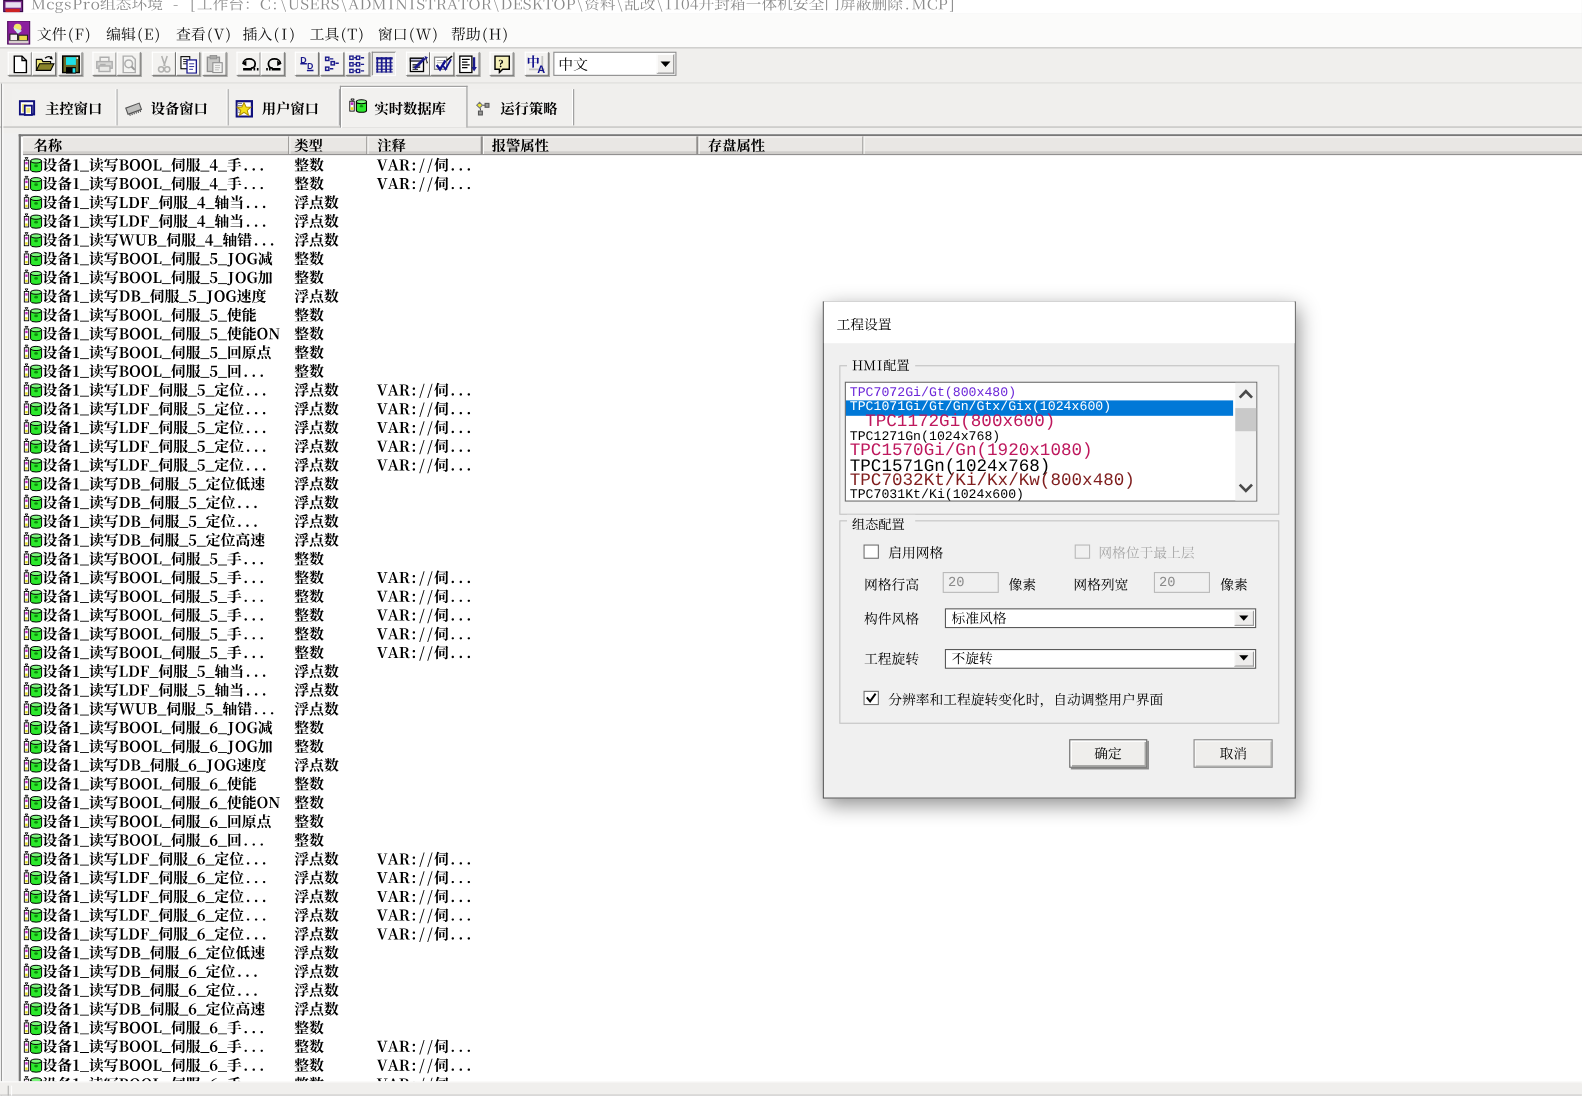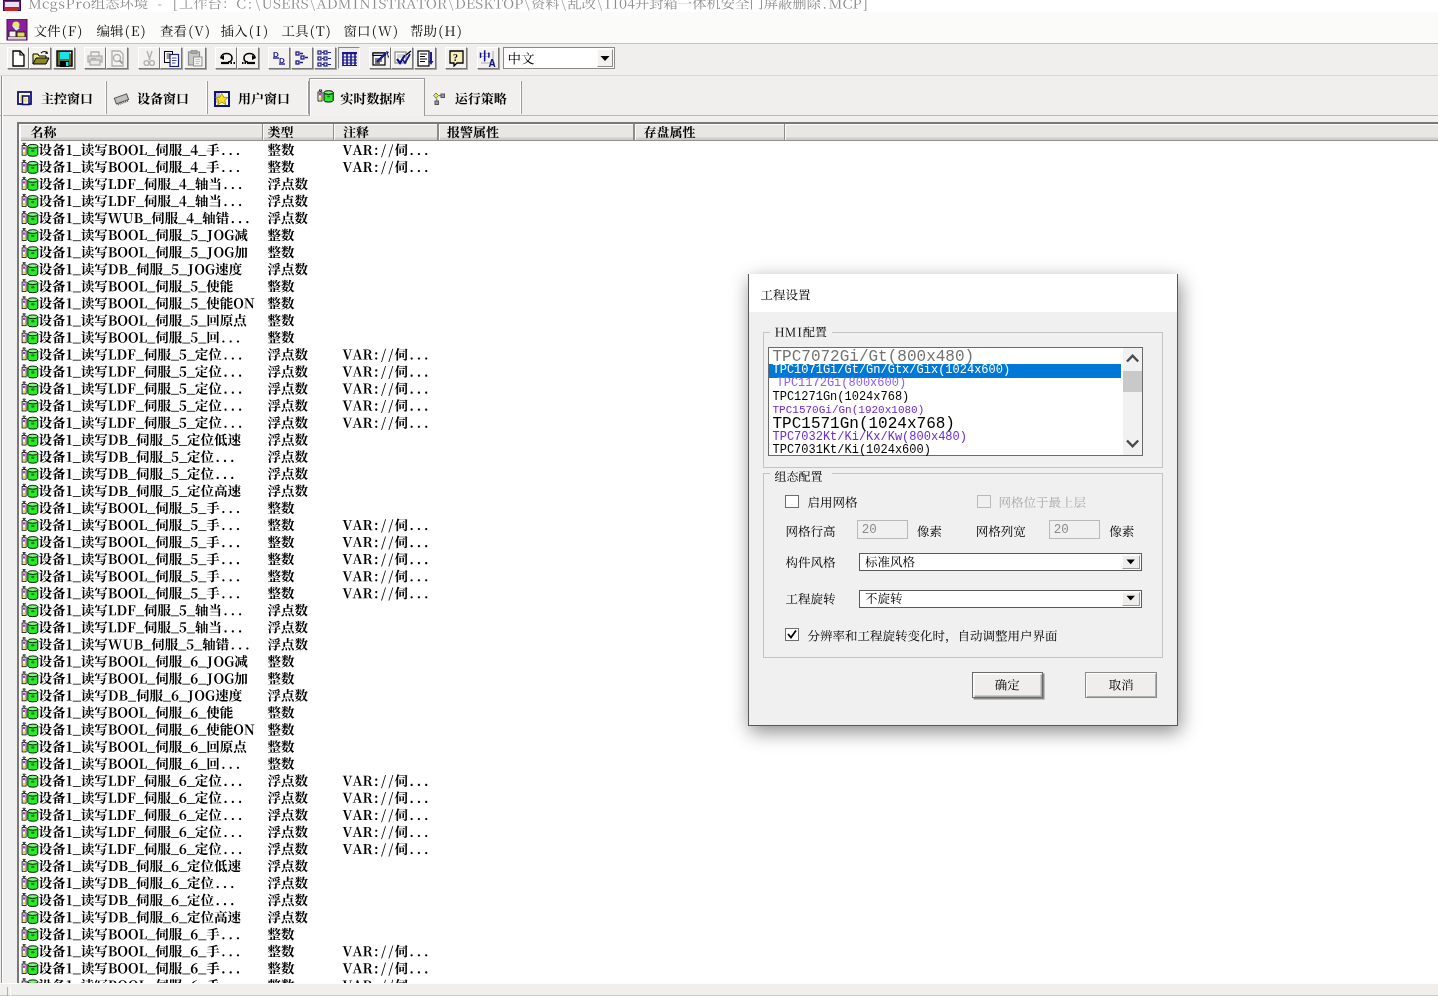--- a/index.html
+++ b/index.html
@@ -272,27 +272,27 @@
 <div style="position:absolute;left:228.5px;top:220.7px;width:13.5px;height:13.5px;background:#f0f0f0;border:1px solid #b9b9b9;"></div>
 <div style="position:absolute;left:36.8px;top:353.7px;width:13.5px;height:13.5px;background:#fff;border:1px solid #6e6e6e;"></div>
 <div class="mono" style="position:absolute;left:108.3px;top:245.8px;width:51.7px;height:19.5px;background:#f0f0f0;border:1px solid #b9b9b9;;font-size:12.5px;color:#8a8a8a;line-height:18px;padding-left:4px">20</div>
 <div class="mono" style="position:absolute;left:300.2px;top:245.8px;width:51.7px;height:19.5px;background:#f0f0f0;border:1px solid #b9b9b9;;font-size:12.5px;color:#8a8a8a;line-height:18px;padding-left:4px">20</div>
 <div style="position:absolute;left:110px;top:279.4px;width:283.7px;height:18px;background:#fff;border:1.5px solid #5a5a5a;"></div>
 <div style="position:absolute;left:373.5px;top:281.4px;width:17.5px;height:14px;background:#eeedec;border:1px solid;border-color:#fbfbfb #9a9a9a #9a9a9a #fbfbfb;"></div>
 <div style="position:absolute;left:110px;top:315.6px;width:283.7px;height:18px;background:#fff;border:1.5px solid #5a5a5a;"></div>
 <div style="position:absolute;left:373.5px;top:317.6px;width:17.5px;height:14px;background:#eeedec;border:1px solid;border-color:#fbfbfb #9a9a9a #9a9a9a #fbfbfb;"></div>
 <div style="position:absolute;left:223.1px;top:397.8px;width:71.2px;height:26.4px;background:#efeeec;border:1px solid #6a6a6a;box-shadow:inset 1.5px 1.5px 0 #fdfdfd, inset -1.5px -1.5px 0 #a8a8a6, 1.5px 1.5px 0 #8a8a8a;"></div>
 <div style="position:absolute;left:336.7px;top:397.8px;width:72px;height:26.4px;background:#efeeec;border:1px solid #8a8a8a;box-shadow:inset 1px 1px 0 #fdfdfd, inset -1px -1px 0 #b0b0ae;"></div>
-<div class="mono" style="position:absolute;left:24px;top:76.6px;width:350px;height:13.4px;line-height:13.4px;;font-size:16px;color:#737373;white-space:pre">TPC7072Gi/Gt(800x480)</div>
+<div class="mono" style="position:absolute;left:24px;top:76.6px;width:350px;height:13.4px;line-height:13.4px;;font-size:12px;color:#6d28d9;white-space:pre">TPC7072Gi/Gt(800x480)</div>
 <div class="mono" style="position:absolute;left:24px;top:90px;width:350px;height:13.4px;line-height:13.4px;;font-size:12px;color:#fff;white-space:pre">TPC1071Gi/Gt/Gn/Gtx/Gix(1024x600)</div>
-<div class="mono" style="position:absolute;left:28px;top:103.4px;width:350px;height:13.4px;line-height:13.4px;;font-size:12px;color:#8b5cf6;white-space:pre">TPC1172Gi(800x600)</div>
+<div class="mono" style="position:absolute;left:38px;top:103.4px;width:350px;height:13.4px;line-height:13.4px;;font-size:16px;color:#be185d;white-space:pre">TPC1172Gi(800x600)</div>
 <div class="mono" style="position:absolute;left:24px;top:116.8px;width:350px;height:13.4px;line-height:13.4px;;font-size:12px;color:#000;white-space:pre">TPC1271Gn(1024x768)</div>
-<div class="mono" style="position:absolute;left:24px;top:130.2px;width:350px;height:13.4px;line-height:13.4px;;font-size:11px;color:#6d28d9;white-space:pre">TPC1570Gi/Gn(1920x1080)</div>
+<div class="mono" style="position:absolute;left:24px;top:130.2px;width:350px;height:13.4px;line-height:13.4px;;font-size:16px;color:#be185d;white-space:pre">TPC1570Gi/Gn(1920x1080)</div>
 <div class="mono" style="position:absolute;left:24px;top:143.6px;width:350px;height:13.4px;line-height:13.4px;;font-size:16px;color:#000;white-space:pre">TPC1571Gn(1024x768)</div>
-<div class="mono" style="position:absolute;left:24px;top:157px;width:350px;height:13.4px;line-height:13.4px;;font-size:12px;color:#6d28d9;white-space:pre">TPC7032Kt/Ki/Kx/Kw(800x480)</div>
+<div class="mono" style="position:absolute;left:24px;top:157px;width:350px;height:13.4px;line-height:13.4px;;font-size:16px;color:#7f1d1d;white-space:pre">TPC7032Kt/Ki/Kx/Kw(800x480)</div>
 <div class="mono" style="position:absolute;left:24px;top:170.4px;width:350px;height:13.4px;line-height:13.4px;;font-size:12px;color:#000;white-space:pre">TPC7031Kt/Ki(1024x600)</div>
 </div>
 <svg width="0" height="0" style="position:absolute">
     <defs>
       <path id="b2e" d="M168 -16C214 -16 249 20 249 65C249 110 214 147 168 147C121 147 86 110 86 65C86 20 121 -16 168 -16Z"></path>
       <path id="b2f" d="M20 -179H82L380 793H320Z"></path>
       <path id="b31" d="M57 0 432 -2V27L319 47C317 110 316 173 316 235V580L320 741L305 752L54 693V659L181 676V235L179 47L57 30Z"></path>
       <path id="b34" d="M335 -16H455V177H567V265H455V753H362L33 248V177H335ZM84 265 219 474 335 654V265Z"></path>
       <path id="b35" d="M261 -16C427 -16 543 70 543 219C543 366 443 443 283 443C236 443 193 438 151 424L166 635H519V741H128L104 391L132 375C167 387 202 394 242 394C338 394 400 331 400 213C400 86 338 17 238 17C213 17 195 20 177 27L159 119C152 170 132 189 97 189C72 189 49 176 39 150C51 47 132 -16 261 -16Z"></path>
       <path id="b36" d="M308 -16C456 -16 551 88 551 227C551 360 479 451 352 451C287 451 232 429 188 385C213 557 325 689 518 733L513 757C232 729 45 526 45 285C45 97 147 -16 308 -16ZM185 352C221 387 260 400 301 400C377 400 419 336 419 216C419 80 371 17 309 17C232 17 183 111 183 310Z"></path>

